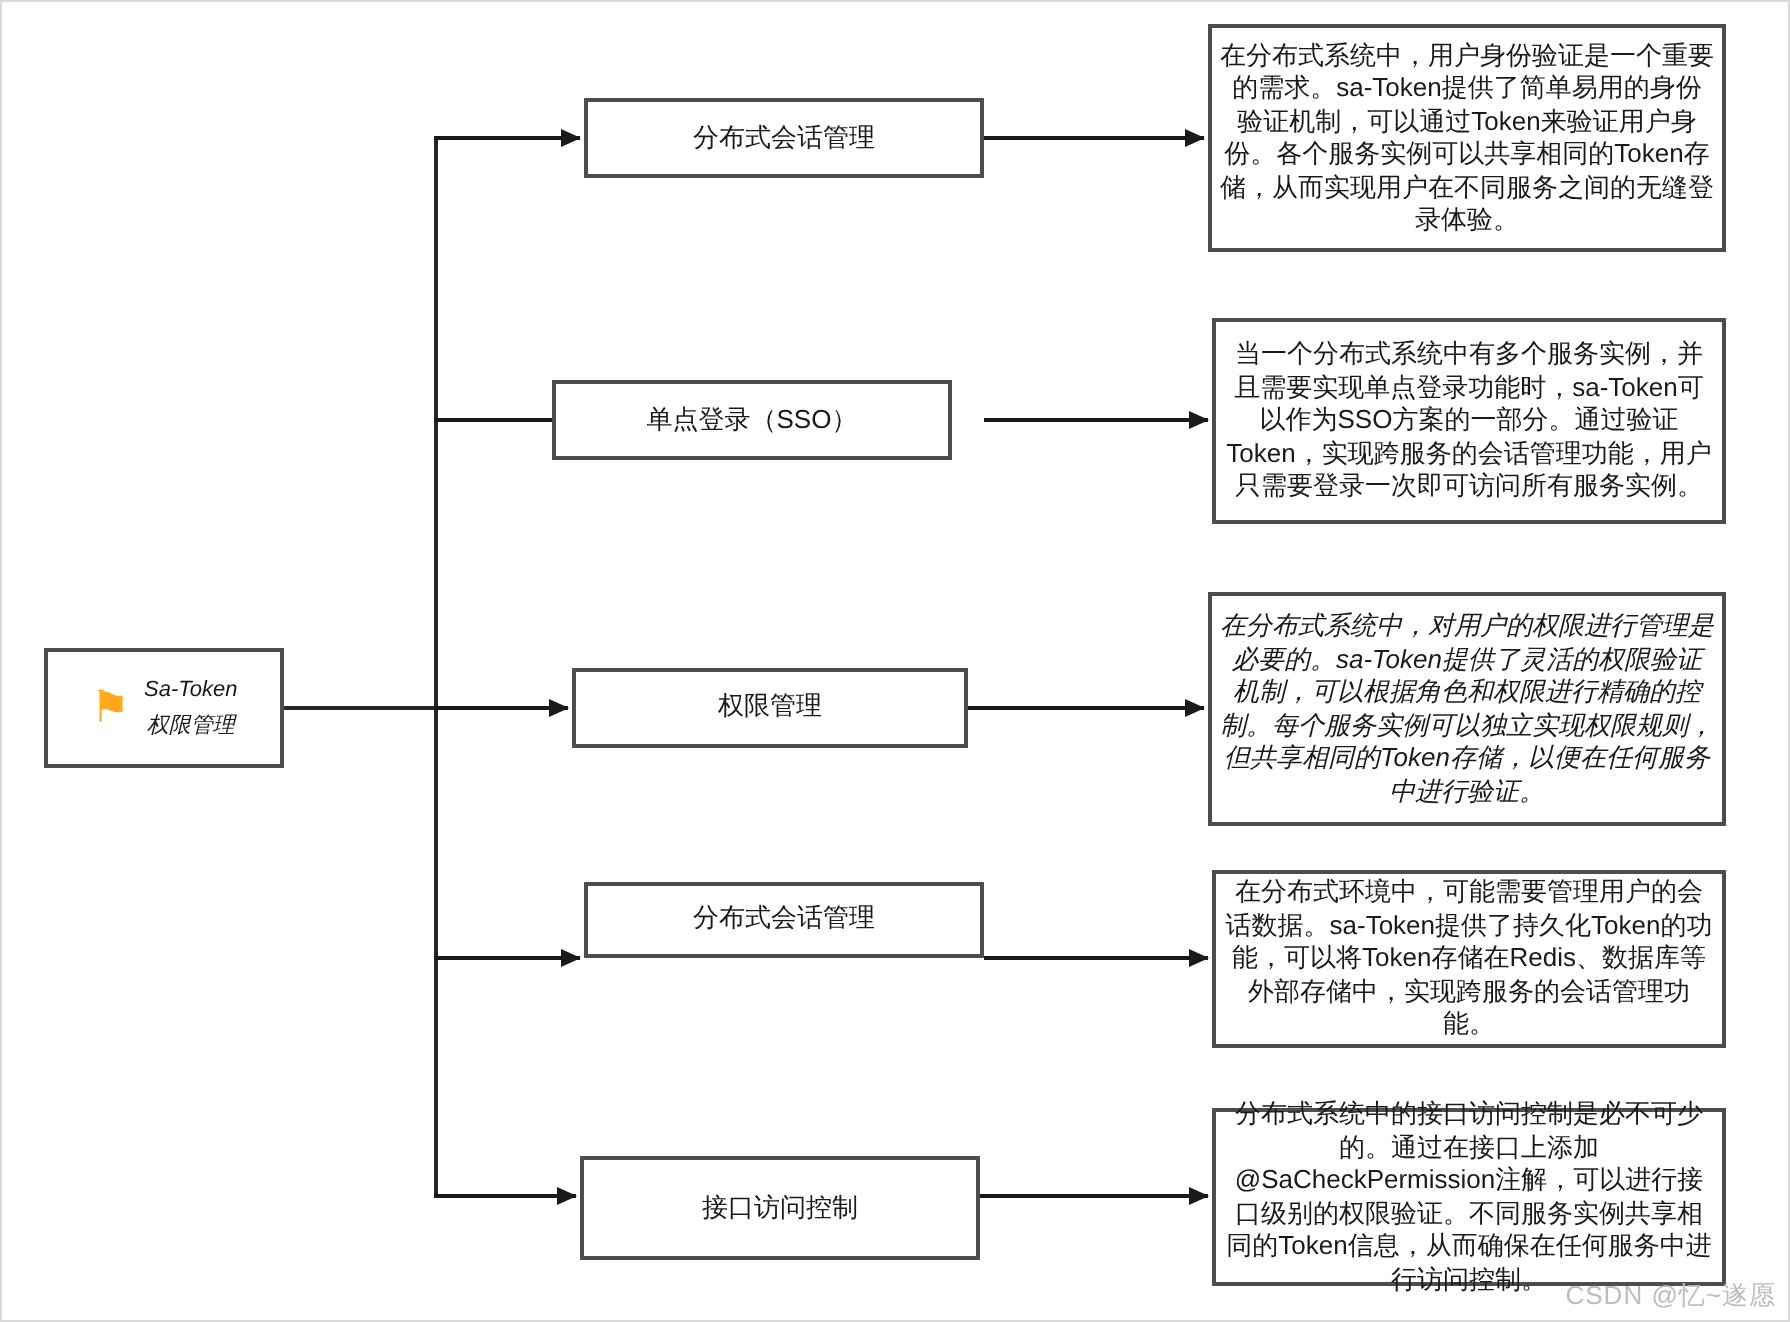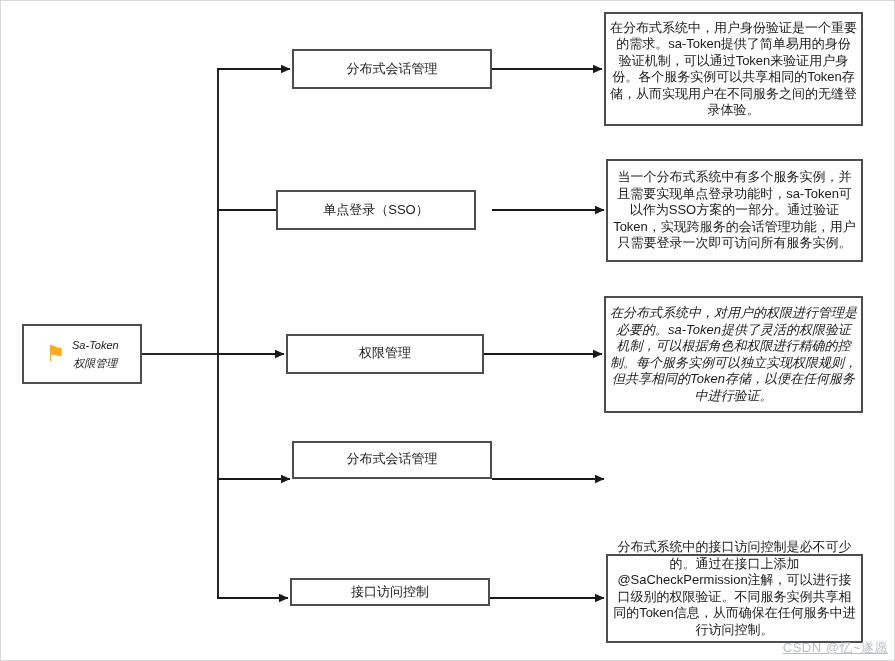--- a/index.html
+++ b/index.html
@@ -15,21 +15,20 @@
     display:flex;align-items:center;justify-content:center;text-align:center;
   }
   .node-label{font-size:13px;line-height:16px;color:#1a1a1a;}
   .desc{font-size:13px;line-height:16.5px;padding:3px 4px;color:#1a1a1a;}
   .root{flex-direction:row;gap:7px;padding:4px;}
   .root .flag{font-size:22px;color:#FFA91C;line-height:22px;}
   .root .root-text{font-size:11px;line-height:18px;text-align:center;font-style:italic;}
   .watermark{
     position:absolute;right:6px;bottom:3px;font-size:13px;color:#b9bec4;
     letter-spacing:0.5px;
-    text-decoration:underline;
   }
 </style>
 </head>
 <body>
 
 <div id="stage">
 
   <svg id="connectors" viewBox="0 0 895 661" xmlns="http://www.w3.org/2000/svg">
     <defs>
       <marker id="arrow" markerWidth="11" markerHeight="9" refX="9.5" refY="4.5" orient="auto" markerUnits="userSpaceOnUse">
@@ -67,32 +66,35 @@
   </div>
   <div class="box" style="left:275px;top:189px;width:200px;height:40px;">
     <span class="node-label">单点登录（SSO）</span>
   </div>
   <div class="box" style="left:285px;top:333px;width:198px;height:40px;font-family:Liberation Mono, monospace;">
     <span class="node-label">权限管理</span>
   </div>
   <div class="box" style="left:291px;top:440px;width:200px;height:38px;font-family:Liberation Mono, monospace;">
     <span class="node-label">分布式会话管理</span>
   </div>
-  <div class="box" style="left:289px;top:577px;width:200px;height:28px;">
+  <div class="box" style="left:289px;top:577px;width:200px;height:52px;">
     <span class="node-label">接口访问控制</span>
   </div>
 
   <div class="box" style="left:603px;top:11px;width:259px;height:114px;">
     <span class="desc">在分布式系统中，用户身份验证是一个重要的需求。sa-Token提供了简单易用的身份验证机制，可以通过Token来验证用户身份。各个服务实例可以共享相同的Token存储，从而实现用户在不同服务之间的无缝登录体验。</span>
   </div>
   <div class="box" style="left:605px;top:158px;width:257px;height:103px;">
     <span class="desc">当一个分布式系统中有多个服务实例，并且需要实现单点登录功能时，sa-Token可以作为SSO方案的一部分。通过验证Token，实现跨服务的会话管理功能，用户只需要登录一次即可访问所有服务实例。</span>
   </div>
   <div class="box" style="left:603px;top:295px;width:259px;height:117px;font-style:italic;">
     <span class="desc">在分布式系统中，对用户的权限进行管理是必要的。sa-Token提供了灵活的权限验证机制，可以根据角色和权限进行精确的控制。每个服务实例可以独立实现权限规则，但共享相同的Token存储，以便在任何服务中进行验证。</span>
   </div>
-  <div class="box" style="left:605px;top:553px;width:257px;height:89px;align-items:flex-end;">
+  <div class="box" style="left:605px;top:434px;width:257px;height:89px;">
+    <span class="desc">在分布式环境中，可能需要管理用户的会话数据。sa-Token提供了持久化Token的功能，可以将Token存储在Redis、数据库等外部存储中，实现跨服务的会话管理功能。</span>
+  </div>
+  <div class="box" style="left:605px;top:553px;width:257px;height:89px;">
     <span class="desc">分布式系统中的接口访问控制是必不可少的。通过在接口上添加@SaCheckPermission注解，可以进行接口级别的权限验证。不同服务实例共享相同的Token信息，从而确保在任何服务中进行访问控制。</span>
   </div>
 
   <div class="watermark">CSDN @忆~遂愿</div>
 
 </div>
 
 </body></html>

